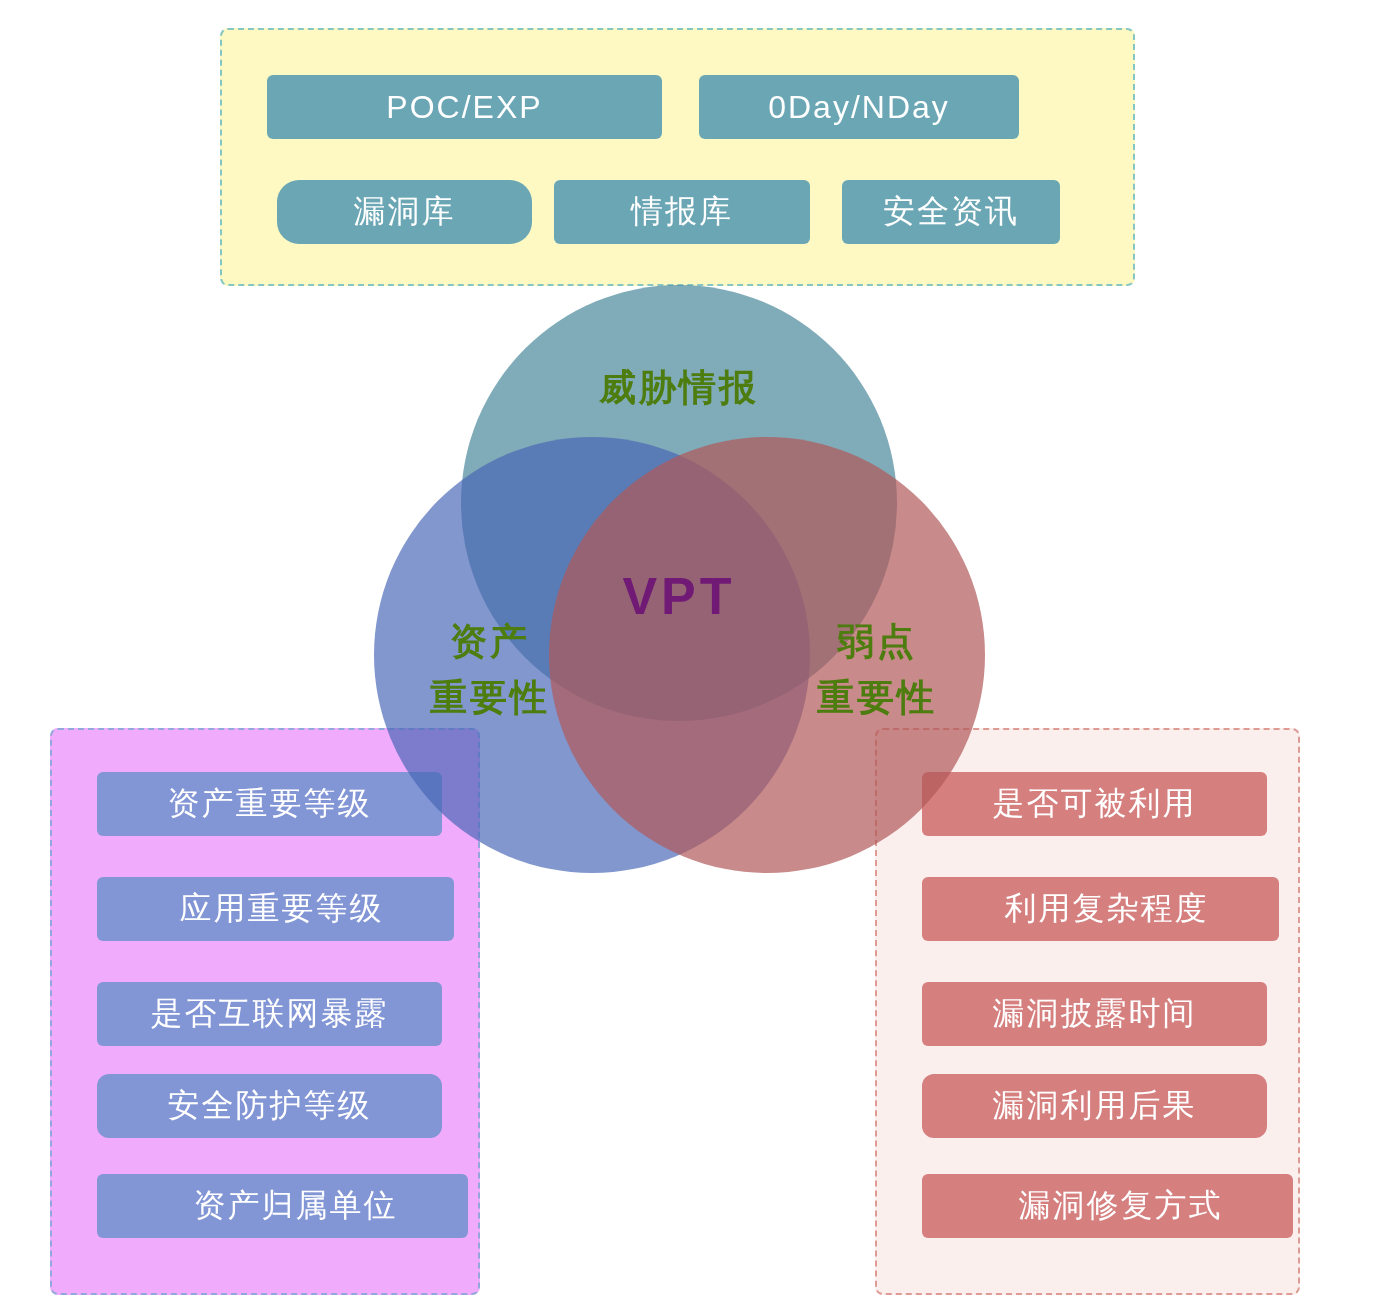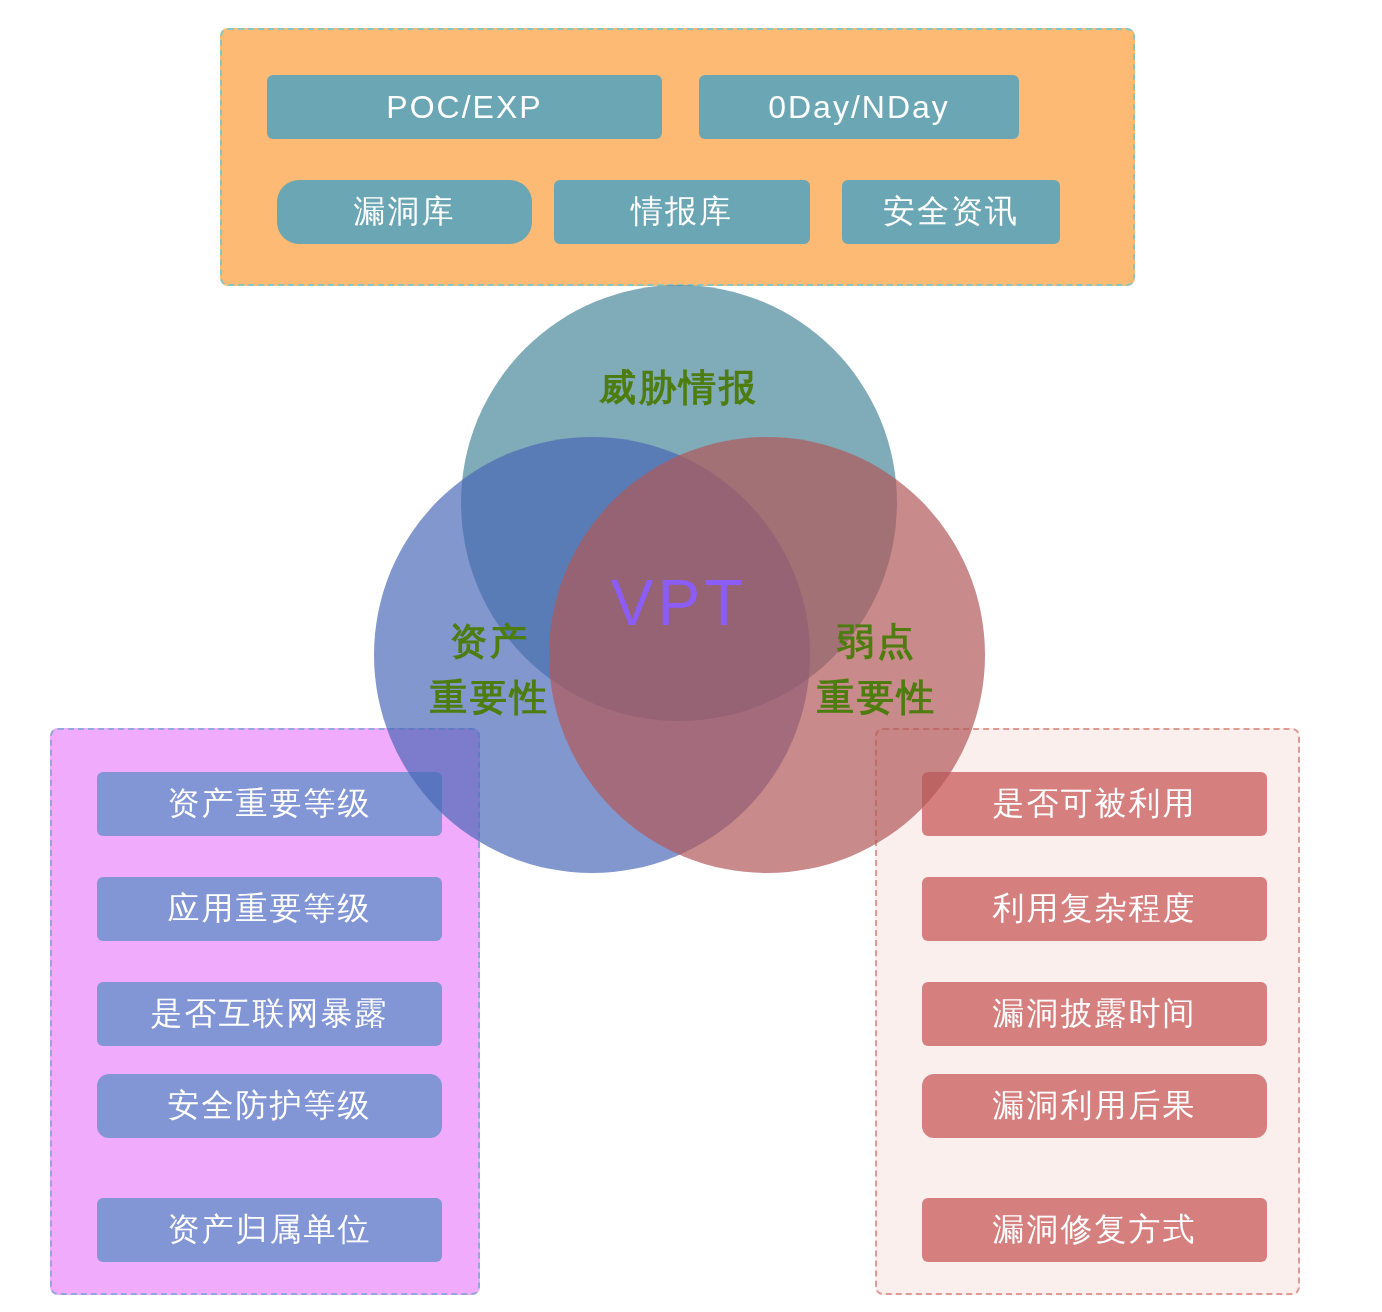--- a/index.html
+++ b/index.html
@@ -16,21 +16,21 @@
     overflow: hidden;
   }
   .panel {
     position: absolute;
     border-radius: 8px;
     box-sizing: border-box;
   }
   .panel-threat {
     left: 220px; top: 28px;
     width: 915px; height: 258px;
-    background: #fdba74;
+    background: #fef9c3;
     border: 2px dashed #85c6c3;
   }
   .panel-asset {
     left: 50px; top: 728px;
     width: 430px; height: 567px;
     background: #f0abfc;
     border: 2px dashed #94a7dd;
   }
   .panel-weak {
     left: 875px; top: 728px;
@@ -57,24 +57,24 @@
   
   .chip-poc    { left: 45px;  top: 45px;  width: 395px; }
   .chip-0day   { left: 477px; top: 45px;  width: 320px; }
   .chip-vulndb { left: 55px;  top: 150px; width: 255px; border-radius: 22px; }
   .chip-inteldb{ left: 332px; top: 150px; width: 256px; }
   .chip-secnews{ left: 620px; top: 150px; width: 218px; }
 
   
   .side-chip { left: 45px; width: 345px; }
   .pos-0 { top: 42px; }
-  .pos-1 { top: 147px; }
+  .pos-1 { top: 147px; padding-left: 12px; }
   .pos-2 { top: 252px; }
   .pos-3 { top: 344px; border-radius: 12px; }
-  .pos-4 { top: 468px; }
+  .pos-4 { top: 444px; padding-left: 26px; }
 
   
   .circle {
     position: absolute;
     width: 436px; height: 436px;
     border-radius: 50%;
   }
   .circle-threat { left: 461px; top: 285px; background: rgba(79, 139, 156, 0.72); }
   .circle-asset  { left: 374px; top: 437px; background: rgba(71, 101, 181, 0.68); }
   .circle-weak   { left: 549px; top: 437px; background: rgba(176, 89, 89, 0.70); }
@@ -90,23 +90,23 @@
     line-height: 56px;
   }
   .label-threat { left: 529px; top: 360px; }
   .label-asset  { left: 340px; top: 614px; }
   .label-weak   { left: 727px; top: 614px; }
   .vpt-label {
     position: absolute;
     left: 529px; top: 566px;
     width: 300px;
     text-align: center;
-    color: #8b5cf6;
-    font-size: 64px;
-    font-weight: normal;
+    color: #701a75;
+    font-size: 52px;
+    font-weight: bold;
     letter-spacing: 4px;
   }
 </style>
 </head>
 <body>
 
 <div class="canvas">
 
   <div class="panel panel-threat">
     <div class="chip chip-teal chip-poc">POC/EXP</div>

